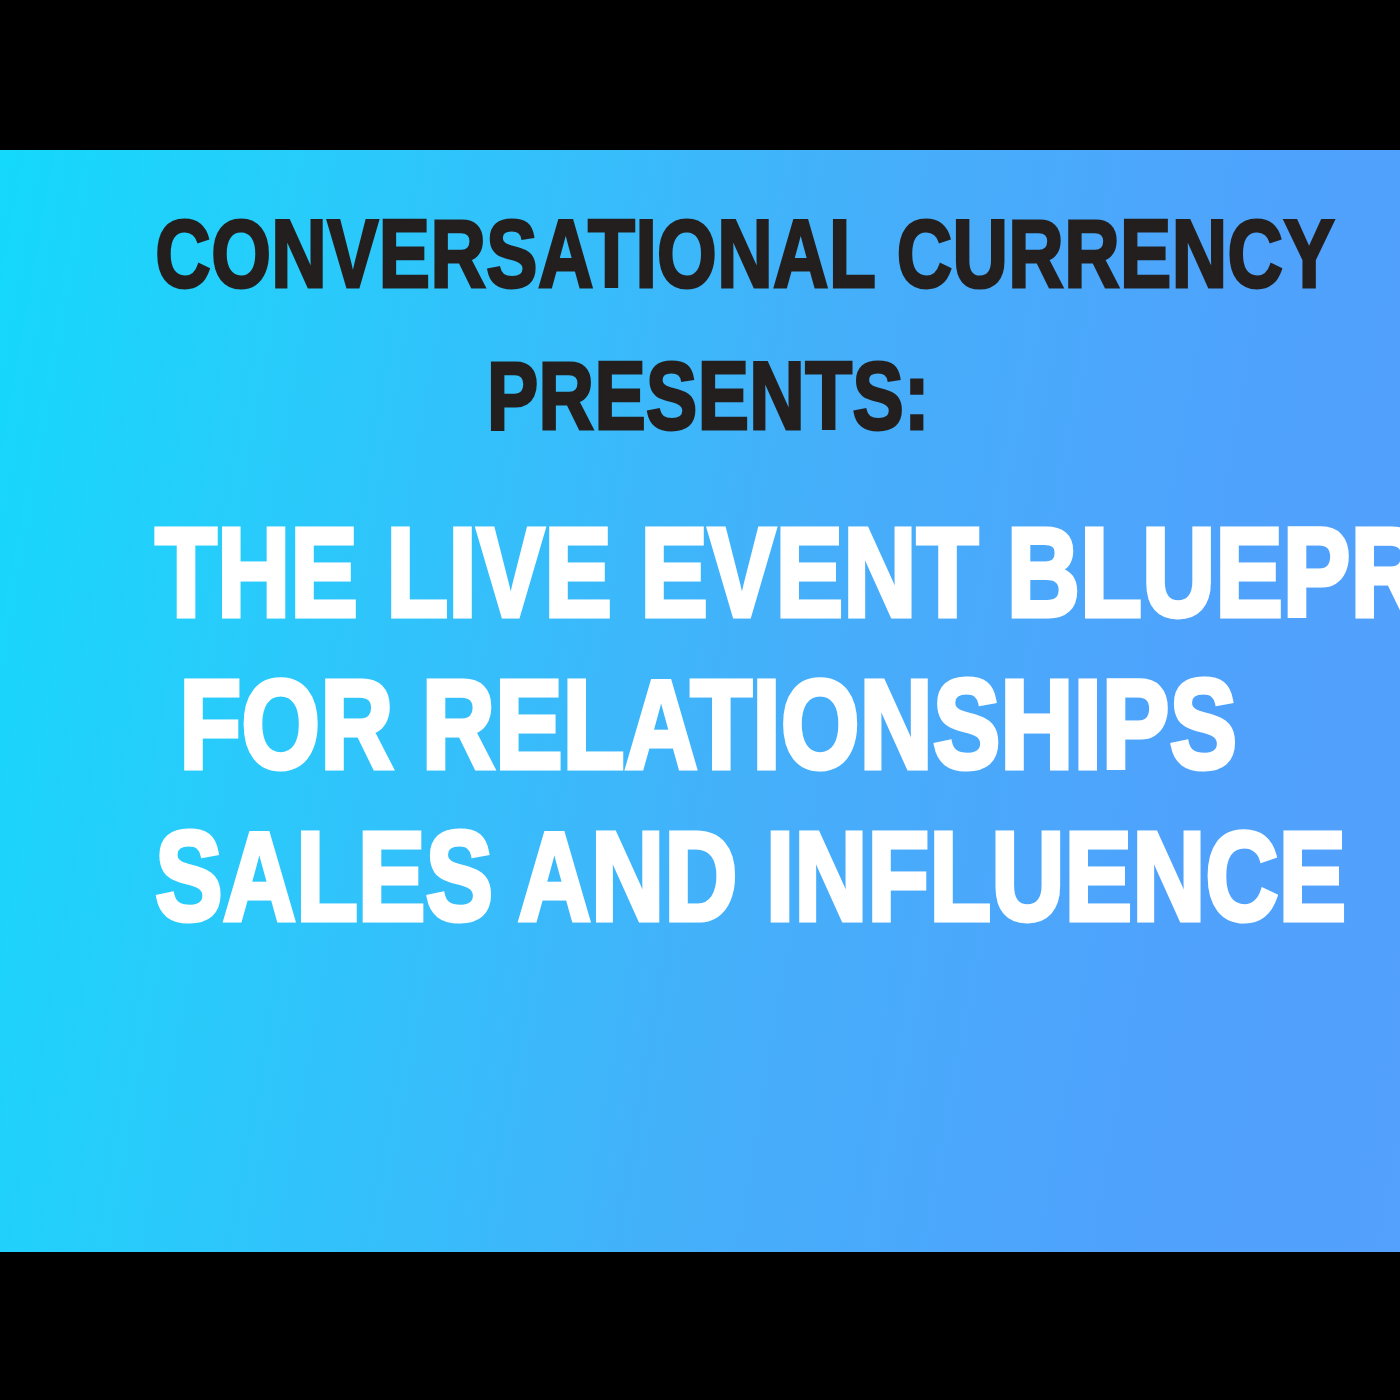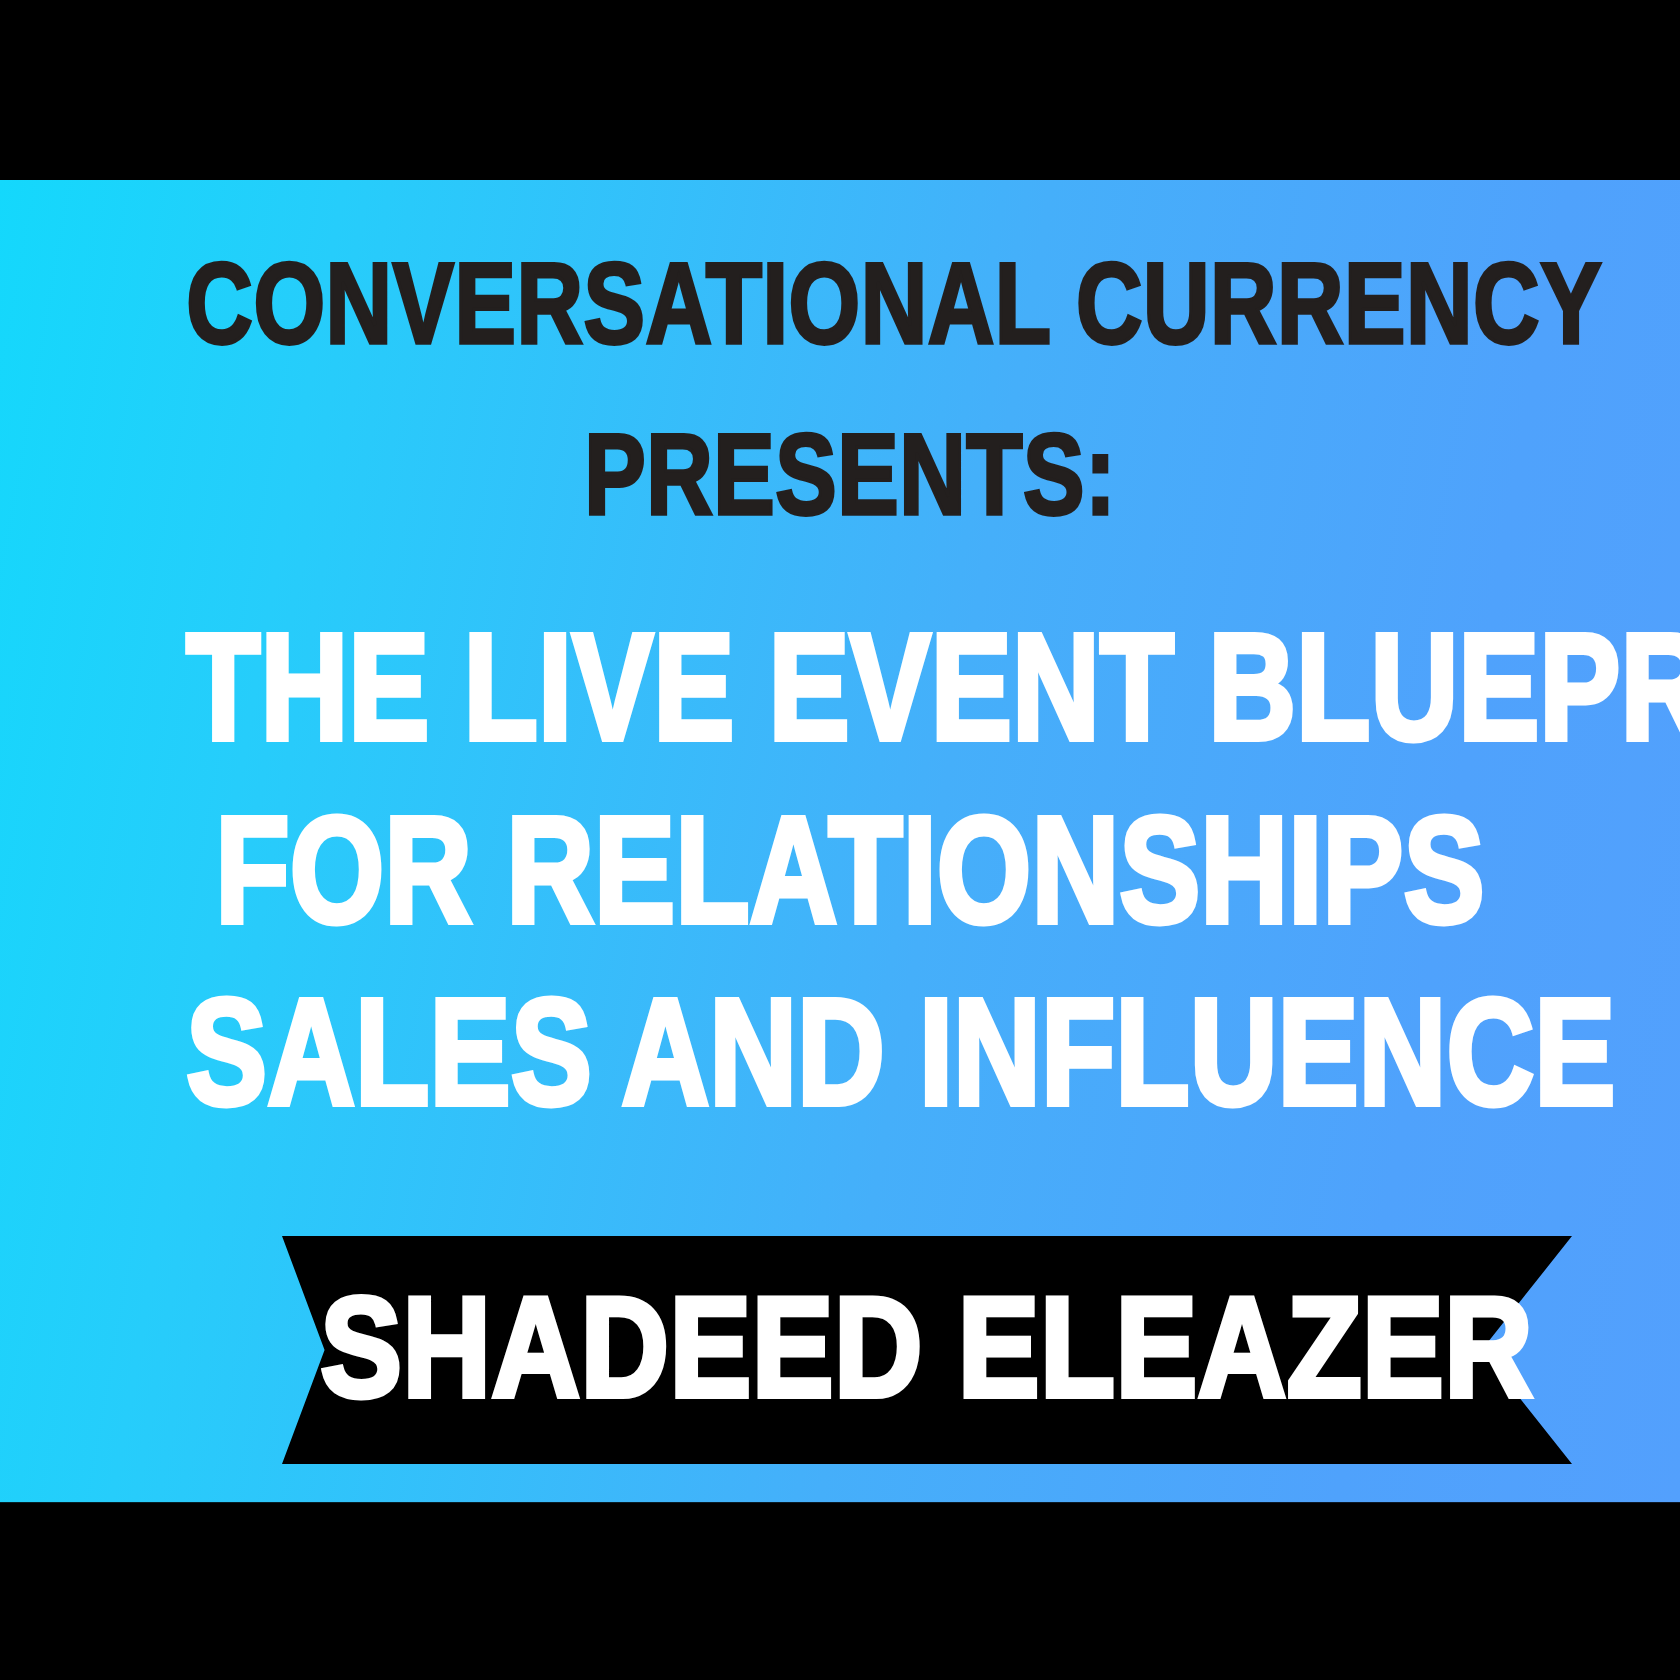--- a/index.html
+++ b/index.html
@@ -138,20 +138,16 @@
     <div id="eyebrow-2" class="line eyebrow">PRESENTS:</div>
 
     <div id="headline-1" class="line headline">THE LIVE EVENT BLUEPRINT</div>
 
     <div id="headline-2" class="line headline">FOR RELATIONSHIPS</div>
 
     <div id="headline-3" class="line headline">SALES AND INFLUENCE</div>
 
   </div>
 
-  <div id="ribbon-wrap">
-    <div id="ribbon-shape"></div>
-    <div id="ribbon-label">SHADEED ELEAZER</div>
-  </div>
 
   <div id="bar-bottom" class="bar"></div>
 
 </div>
 
 </body></html>

